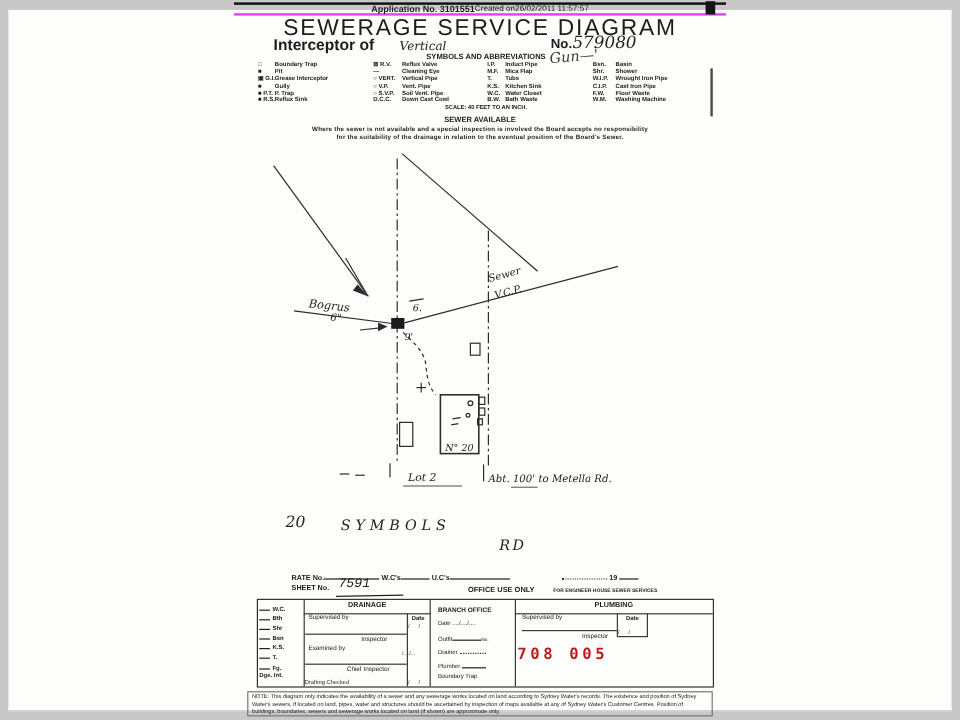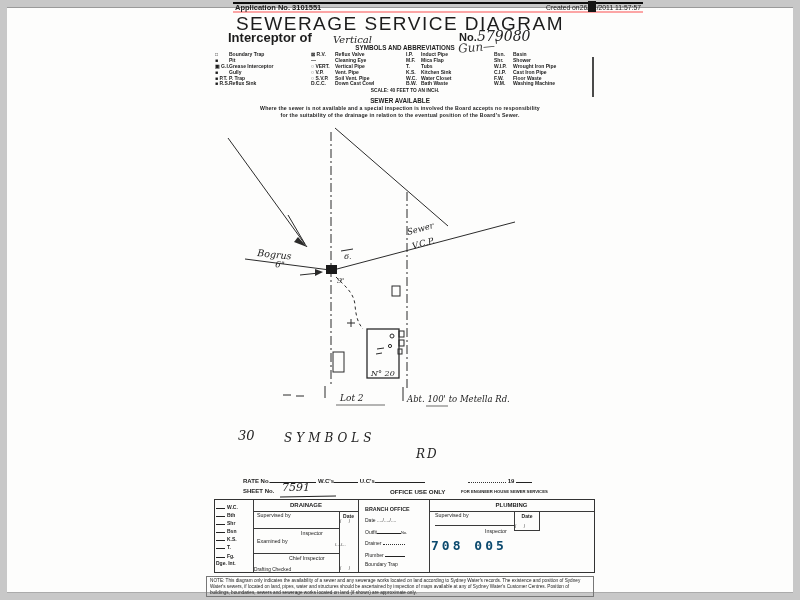--- a/index.html
+++ b/index.html
@@ -4,22 +4,22 @@
 <style>
   html,body{margin:0;padding:0;}
   #page{position:relative;width:800px;height:600px;background:#fdfdfc;overflow:hidden;
         font-family:"Liberation Sans",sans-serif;color:#1c1c1c;}
   .frame{position:absolute;inset:0;border:7px solid #c8c8c8;pointer-events:none;
          box-shadow:inset 0 1px 0 #9a9a9a, inset 0 -1px 0 #ababab;}
   .abs{position:absolute;}
   .b{font-weight:bold;}
   .hd{font-family:"DejaVu Serif",serif;font-style:italic;color:#222;}
   
-  .hdrbar{left:195px;top:2px;width:410px;height:11px;border-top:2px solid #0d0d0d;border-bottom:2px solid #fca5a5;
-          display:flex;justify-content:space-between;align-items:center;padding:0 2px;box-sizing:border-box;margin-left:38px;}
+  .hdrbar{left:195px;top:2px;width:410px;height:11px;border-top:2px solid #0d0d0d;border-bottom:2px solid #d946ef;
+          display:flex;justify-content:center;align-items:center;padding:0 2px;box-sizing:border-box;}
   .hdrbar .l{font-size:7.5px;font-weight:bold;}
   .hdrbar .r{font-size:6.8px;}
   .title{left:195px;top:13px;width:410px;text-align:center;font-size:19px;font-weight:400;letter-spacing:1.5px;}
   
   .lt{left:300px;top:44px;width:210px;text-align:center;font-size:6.3px;font-weight:bold;}
   .lcol{top:52px;font-size:5px;font-weight:bold;line-height:5.9px;}
   .lr{height:5.9px;white-space:nowrap;}
   .la{display:inline-block;vertical-align:top;}
   .c1 .la{width:14px;} .c2 .la{width:24px;} .c3 .la{width:15px;} .c4 .la{width:19px;}
   .scale{left:300px;top:88px;width:210px;text-align:center;font-size:4.8px;font-weight:bold;}
@@ -29,21 +29,21 @@
   
   .adr{font-size:12px;}
   
   .bl{display:inline-block;border-bottom:1px solid #222;height:6px;}
   .dots{display:inline-block;border-bottom:1px dotted #333;height:6px;}
   .dt{white-space:pre;}
   .tbl{left:214px;top:499px;width:381px;height:74px;border:1px solid #333;box-sizing:border-box;}
   .tl{position:absolute;background:#3a3a3a;}
   .fxrow{height:8.1px;white-space:nowrap;}
   .fxb{display:inline-block;width:9px;border-bottom:1px solid #222;height:5px;margin-right:2px;}
-  .stamp{font-family:"DejaVu Sans Mono",monospace;font-weight:bold;font-size:13px;letter-spacing:3px;color:#0c4a6e;}
+  .stamp{font-family:"DejaVu Sans Mono",monospace;font-weight:bold;font-size:13px;letter-spacing:3px;color:#b91c1c;}
   .fineprint{left:206px;top:576px;width:388px;height:21px;border:1px solid #777;box-sizing:border-box;
              font-size:4.7px;line-height:6.2px;padding:1px 3px;color:#1c1c1c;overflow:hidden;}
 </style>
 </head>
 <body>
 
 <div id="page">
   <div class="frame"></div>
 
   <div class="abs hdrbar">
@@ -137,36 +137,36 @@
     <text x="80" y="142" transform="rotate(6 80 142)" class="hd" font-size="8.5" fill="#222">6"</text>
     <text x="213" y="110" transform="rotate(-15 213 110)" class="hd" font-size="8.5" fill="#222">Sewer</text>
     <text x="218" y="124" transform="rotate(-15 218 124)" class="hd" font-size="8.5" fill="#222">V.C.P.</text>
     <text x="142" y="158" class="hd" font-size="8" fill="#222">9'</text>
     <text x="149" y="134" class="hd" font-size="8" fill="#222">6.</text>
     <text x="176" y="251" class="hd" font-size="8" fill="#222">N° 20</text>
     <text x="145" y="276" class="hd" font-size="9" fill="#222">Lot 2</text>
     <text x="212" y="277" class="hd" font-size="8.5" fill="#222">Abt. 100' to Metella Rd.</text>
   </svg>
 
-  <span class="abs hd adr" style="left:238px;top:428px;font-size:13px;">30</span>
+  <span class="abs hd adr" style="left:238px;top:428px;font-size:13px;">20</span>
   <span class="abs hd adr" style="left:284px;top:431px;letter-spacing:4px;">SYMBOLS</span>
   <span class="abs hd adr" style="left:416px;top:431px;letter-spacing:2px;margin-top:16px;">RD</span>
 
   <div class="abs" style="left:243px;top:476px;font-size:6px;font-weight:bold;white-space:nowrap;">
     <span>RATE No.</span><span class="bl" style="width:46px;"></span>
     <span>W.C's</span><span class="bl" style="width:24px;"></span>
     <span>U.C's</span><span class="bl" style="width:50px;"></span>
   </div>
   <div class="abs" style="left:468px;top:476px;font-size:6px;font-weight:bold;white-space:nowrap;">
     <span class="dots" style="width:38px;"></span>
     <span>19</span>
     <span class="bl" style="width:16px;"></span>
   </div>
   <span class="abs b" style="left:243px;top:488px;font-size:6px;">SHEET No.</span>
-  <span class="abs hd" style="left:282px;top:481px;font-size:11px;">7591</span>
+  <span class="abs hd" style="left:282px;top:481px;font-size:11px;font-family:Liberation Mono, monospace;">7591</span>
   <div class="abs" style="left:280px;top:496px;width:56px;height:1px;background:#222;transform:rotate(-1deg);"></div>
   <span class="abs b" style="left:390px;top:488px;font-size:6.2px;">OFFICE USE ONLY</span>
   <span class="abs b" style="left:461px;top:489px;font-size:4.2px;">FOR ENGINEER HOUSE SEWER SERVICES</span>
 
   <div class="abs tbl">
     <div class="tl" style="left:38px;top:0;width:1px;height:72px;"></div>
     <div class="tl" style="left:124px;top:11px;width:1px;height:61px;"></div>
     <div class="tl" style="left:143px;top:0;width:1px;height:72px;"></div>
     <div class="tl" style="left:214px;top:0;width:1px;height:72px;"></div>
     <div class="tl" style="left:299px;top:11px;width:1px;height:19px;"></div>

